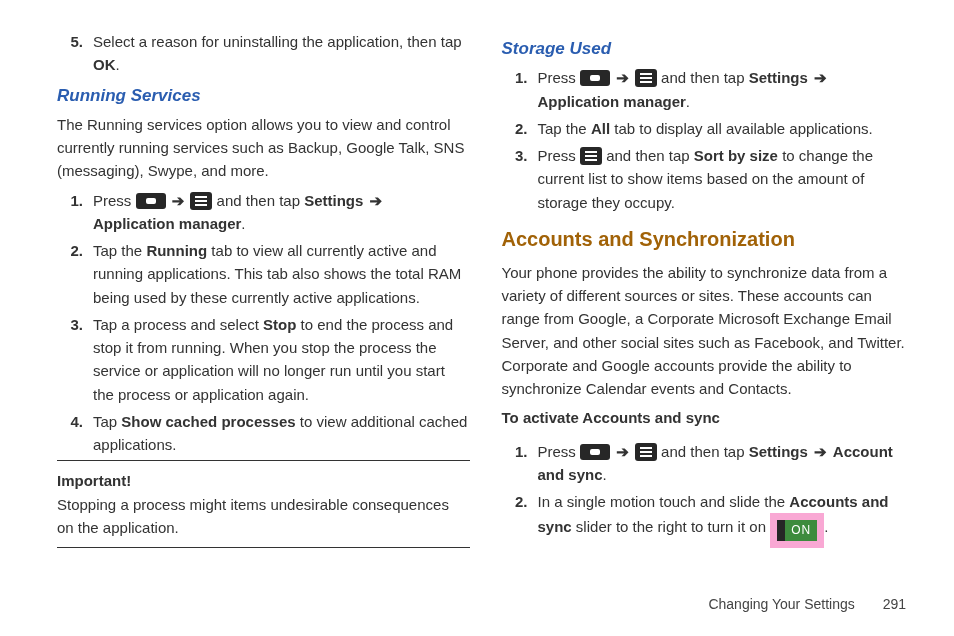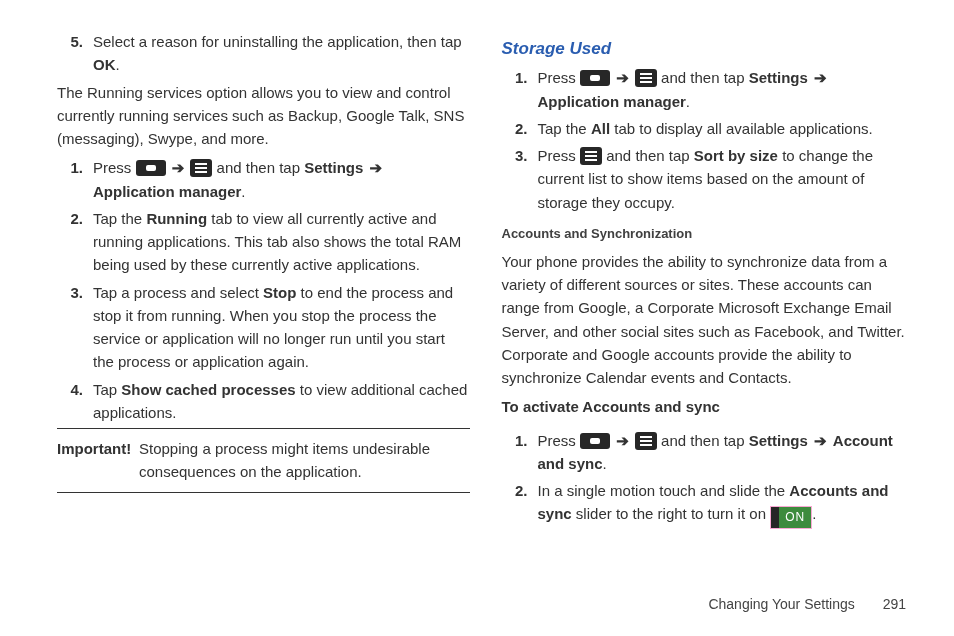--- a/index.html
+++ b/index.html
@@ -38,22 +38,22 @@
     font-family: Arial, Helvetica, sans-serif;
     font-weight: bold;
     font-style: italic;
     color: #2a5db0;
     font-size: 17px;
     margin: 6px 0 4px -8px;
   }
   .h2 {
     font-family: Arial, Helvetica, sans-serif;
     font-weight: bold;
-    color: #404040;
-    font-size: 13px;
+    color: #a16207;
+    font-size: 20px;
     margin: 10px 0 6px -8px;
   }
   .para {
     margin-left: -8px;
     margin-bottom: 6px;
   }
   .b { font-weight: bold; }
   .icon-home {
     display: inline-block;
     width: 30px;
@@ -92,41 +92,42 @@
     font-weight: bold;
     padding: 0 2px;
   }
   .important-block {
     border-top: 1px solid #333;
     border-bottom: 1px solid #333;
     padding: 8px 0;
     margin-top: 3px;
     margin-left: -8px;
     display: flex;
+    flex-direction: column;
   }
   .important-block .label {
     font-weight: bold;
     min-width: 82px;
   }
   .important-block .text {
     flex: 1;
   }
   .sub-bold {
     font-weight: bold;
     margin-left: -8px;
     margin-top: 6px;
     margin-bottom: 10px;
   }
   .on-badge {
     display: inline-block;
     background: #3d8b3d;
     color: #fff;
     font-size: 12px;
     padding: 1px 6px 1px 14px;
-    border: 1px solid #f9a8d4;
+    border: 7px solid #f9a8d4;
     vertical-align: -2px;
     position: relative;
     letter-spacing: 1px;
   }
   .on-badge::before {
     content: "";
     position: absolute;
     left: 0; top: 0; bottom: 0;
     width: 8px;
     background: #262626;
@@ -149,20 +150,21 @@
 
   <div class="col">
 
     <div class="num-item">
       <div class="num">5.</div>
       <div class="body">
         <span>Select a reason for uninstalling the application, then tap </span><span class="b">OK</span><span>.</span>
       </div>
     </div>
 
+    <div class="h3">Running Services</div>
     <div class="para">The Running services option allows you to view and control currently running services such as Backup, Google Talk, SNS (messaging), Swype, and more.</div>
 
     <div class="num-item">
       <div class="num">1.</div>
       <div class="body">
         <span>Press </span>
         <span class="icon-home"></span>
         <span class="arrow">➔</span>
         <span class="icon-menu"></span>
         <span> and then tap </span><span class="b">Settings</span>

